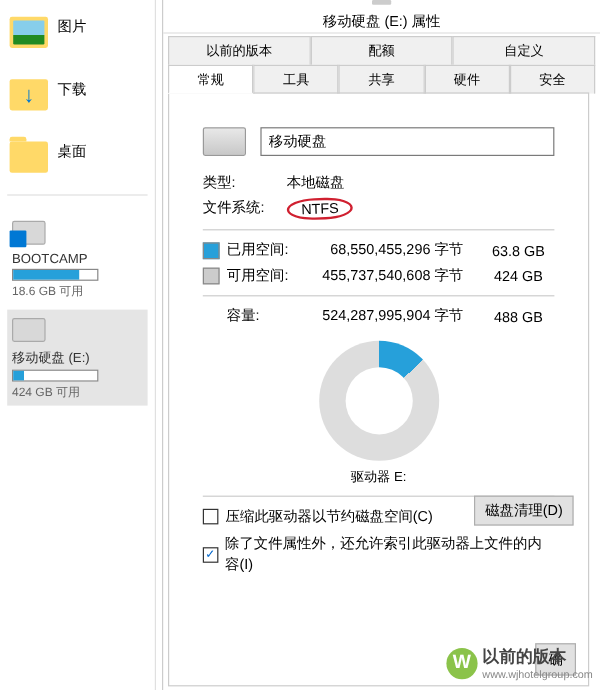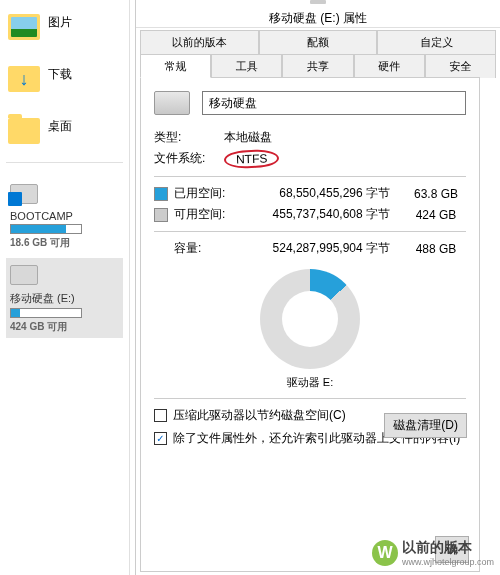--- a/index.html
+++ b/index.html
@@ -15,31 +15,31 @@
     .folder-down::after { content: "↓"; position: absolute; inset: 0; display: flex; align-items: center; justify-content: center; color: #0078d4; font-size: 18px; font-weight: bold; }
     
     .drive-item { margin: 4px 6px; padding: 4px; display: flex; gap: 6px; align-items: flex-start; flex-direction: column; }
     .drive-item.sel { background: #e5e5e5; }
     .drive-ico { width: 28px; height: 20px; background: #d8d8d8; border-radius: 2px; border: 1px solid #aaa; margin-top: 3px; position: relative; }
     .drive-ico.win::after { content: ""; position: absolute; left: -3px; bottom: -3px; width: 14px; height: 14px; background: #0078d4; border-radius: 1px; }
     .drive-info { flex: 1; font-size: 11px; color: #333; }
     .drive-name { overflow: hidden; white-space: nowrap; text-overflow: ellipsis; }
     .progress { width: 72px; height: 10px; border: 1px solid #888; background: #fff; margin: 2px 0; }
     .progress-fill { height: 100%; background: #26a0da; }
-    .drive-free { font-size: 10px; color: #666; font-weight: bold; }
+    .drive-free { font-size: 10px; color: #666; }
     
     .dialog { position: absolute; left: 135px; top: 0; right: 0; bottom: 0; background: #fff; border-left: 1px solid #ccc; }
     .titlebar { height: 28px; display: flex; align-items: center; padding: 0 8px; gap: 6px; border-bottom: 1px solid #e0e0e0; flex-direction: column; }
     .titlebar-icon { width: 16px; height: 12px; background: #ccc; border-radius: 1px; }
     
     .tabs-row { display: flex; height: 24px; margin: 2px 4px 0 4px; }
     .tab { flex: 1; border: 1px solid #ccc; display: flex; align-items: center; justify-content: center; font-size: 11px; background: #fff; border-bottom: none; }
     .tab.active { background: #fff; border-bottom: 1px solid #fff; position: relative; z-index: 2; }
     .tab.inactive { background: #f0f0f0; }
-    .tab-content { border: 1px solid #ccc; margin: -1px 20px 4px 4px; padding: 13px; height: calc(100% - 80px); position: relative; }
+    .tab-content { border: 1px solid #ccc; margin: -1px 9px 4px 4px; padding: 28px; height: calc(100% - 80px); position: relative; }
     
     .drive-header { display: flex; align-items: center; gap: 12px; margin-bottom: 14px; }
     .big-drive-icon { width: 36px; height: 24px; background: linear-gradient(#e8e8e8, #c8c8c8); border-radius: 2px; border: 1px solid #999; }
     .name-input { flex: 1; height: 24px; border: 1px solid #7a7a7a; padding: 0 6px; font-size: 12px; }
     
     .info-row { display: flex; margin: 4px 0; font-size: 12px; }
     .info-label { width: 70px; }
     .info-value { }
     .highlight { border: 2px solid #d02030; border-radius: 50%/60%; padding: 0 10px; display: inline-block; transform: rotate(-2deg); }
     

